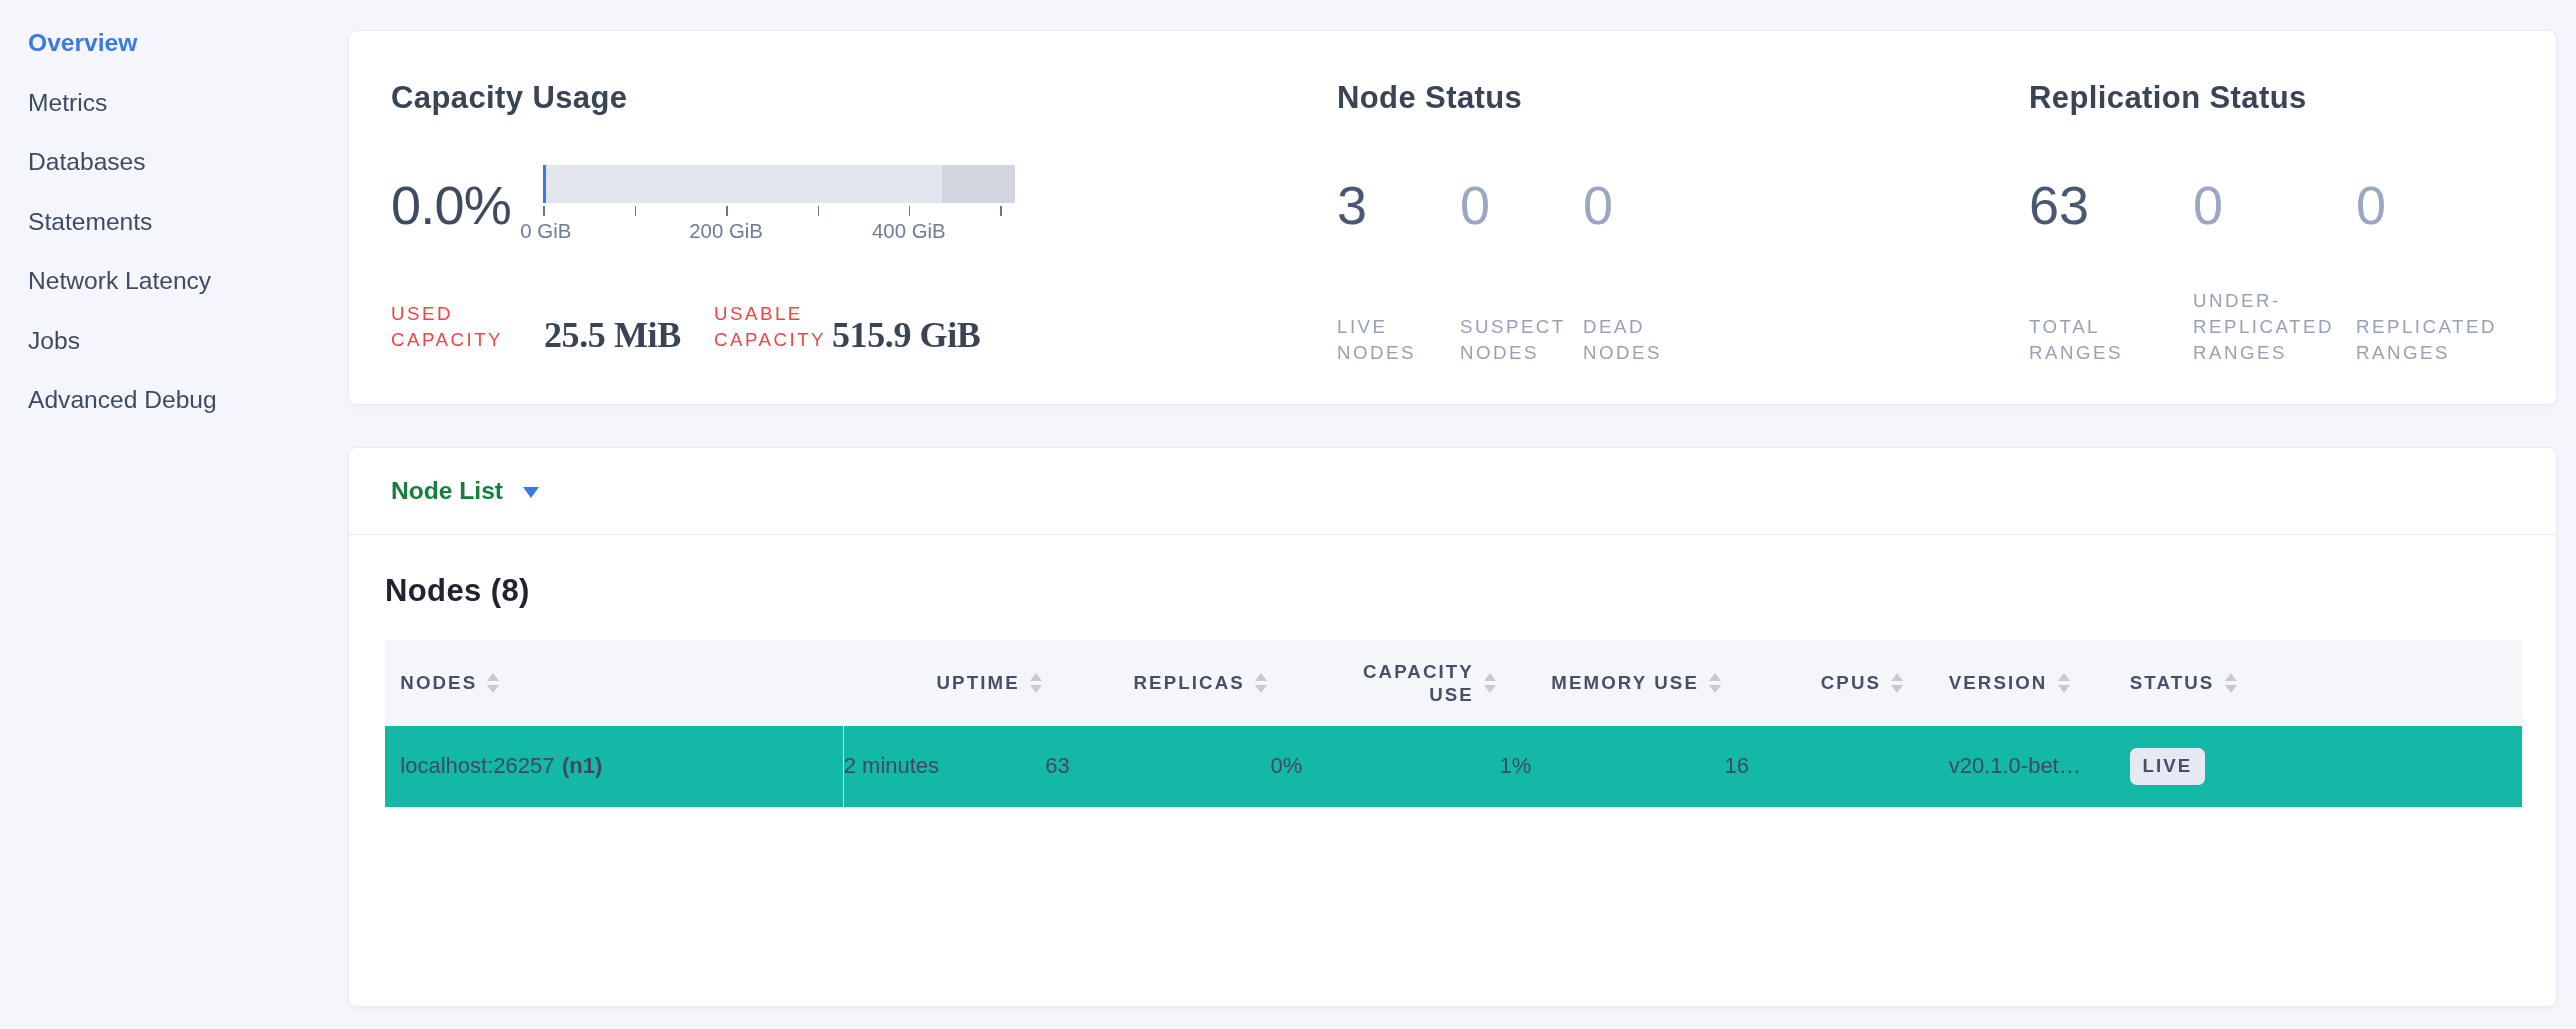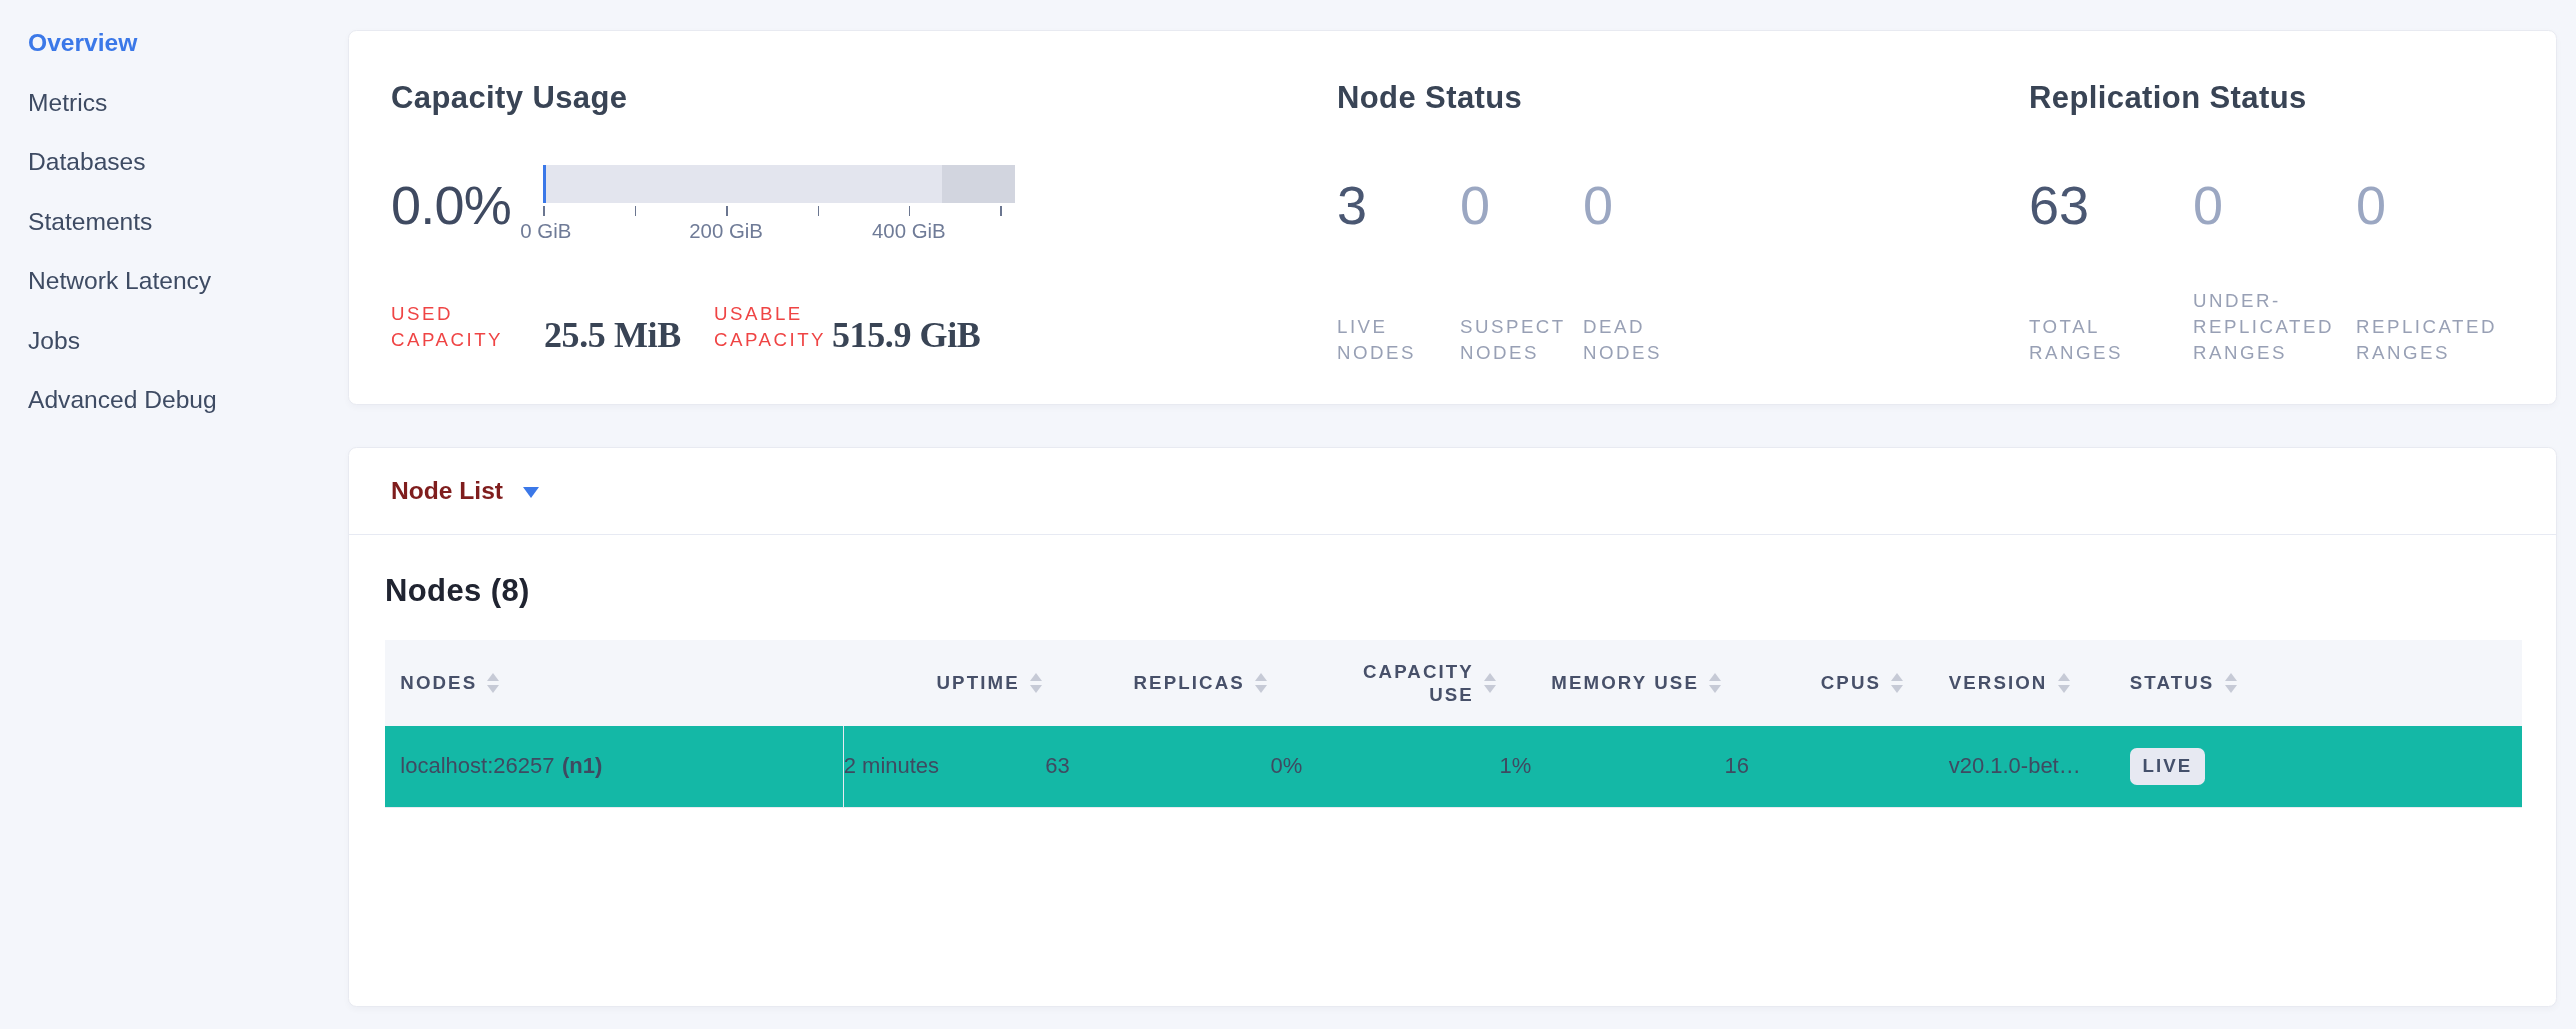--- a/index.html
+++ b/index.html
@@ -86,21 +86,21 @@
   .m-col-192 { width: 163px; flex: none; }
 
   
   .table-card { margin-top: 42px; height: 560px; }
   .nodelist-header {
     height: 87px; display: flex; align-items: center;
     padding-left: 42px;
     border-bottom: 1.7px solid #e7eaf3;
   }
   .nodelist-link { display: flex; align-items: center; cursor: pointer; }
-  .nodelist-link .label { font-size: 24.6px; font-weight: bold; color: #7f1d1d; }
+  .nodelist-link .label { font-size: 24.6px; font-weight: bold; color: #15803d; }
   .caret-down {
     margin-left: 20.4px; margin-top: 3.4px;
     width: 0; height: 0;
     border-left: 8.5px solid transparent;
     border-right: 8.5px solid transparent;
     border-top: 11px solid #3b78e8;
   }
   .table-wrap { padding: 37px 36px 0 36px; }
   .nodes-title { font-size: 31px; line-height: 37px; font-weight: bold; color: #202431; letter-spacing: 0.4px; }
 

